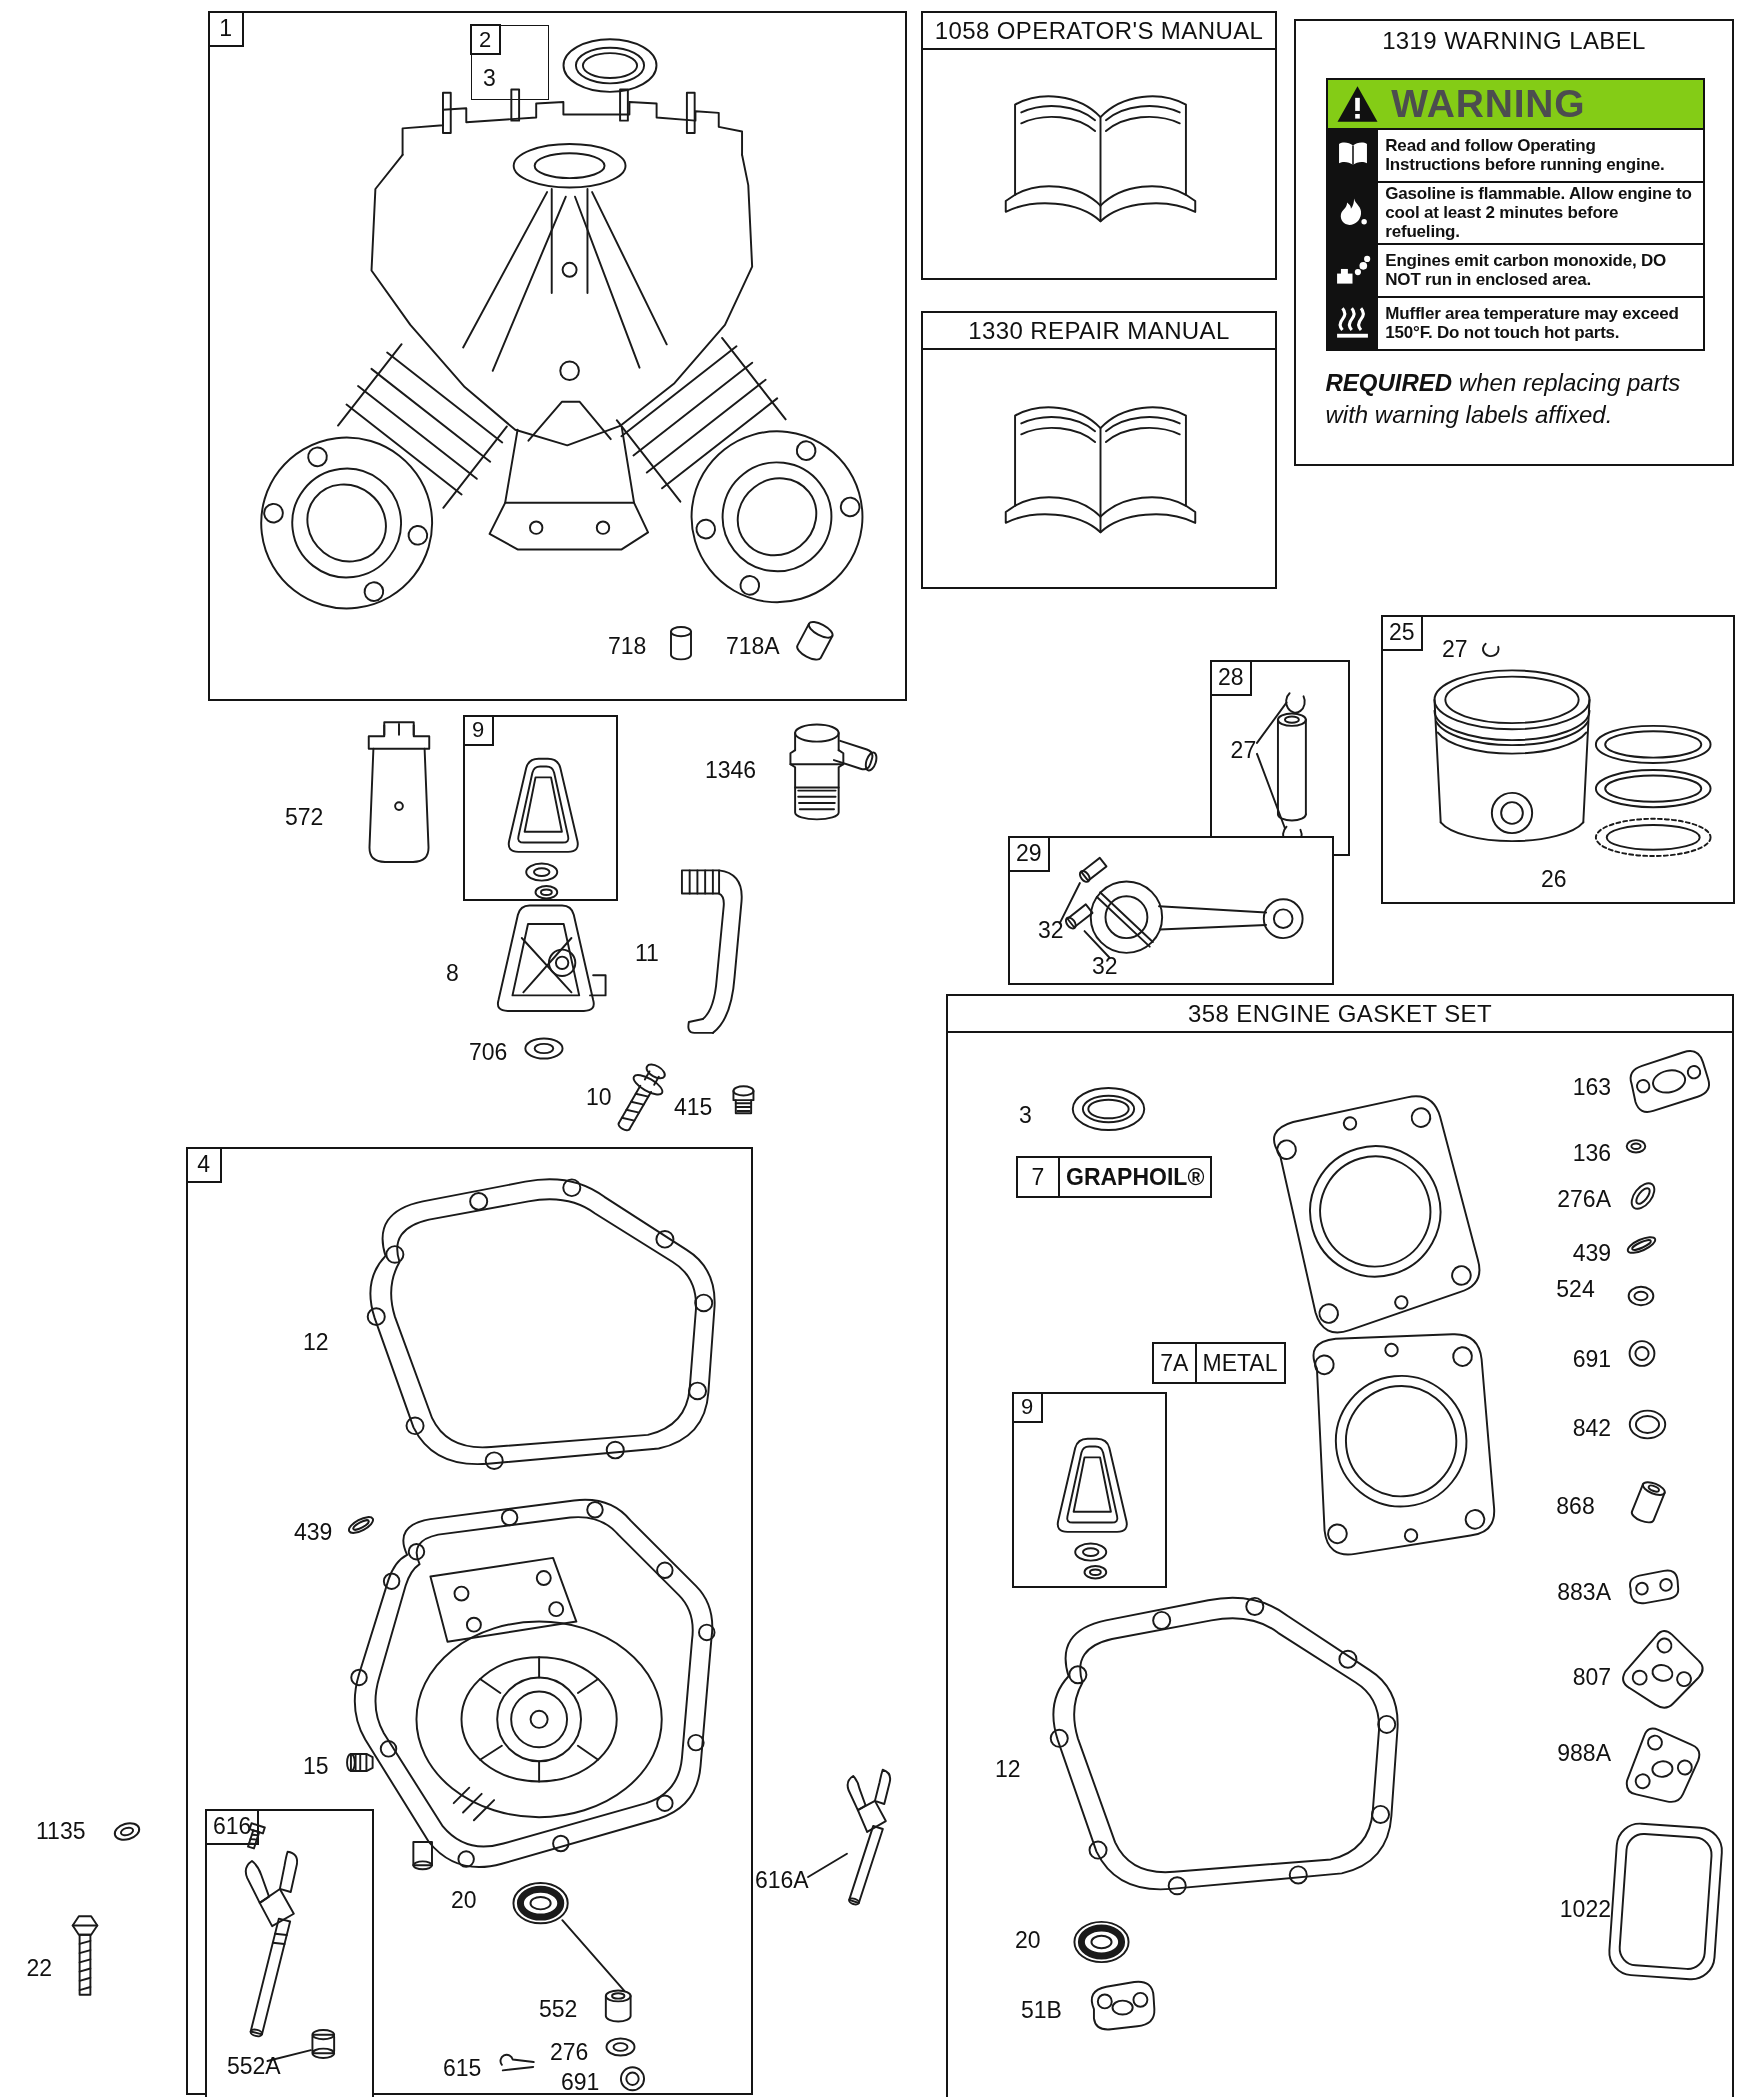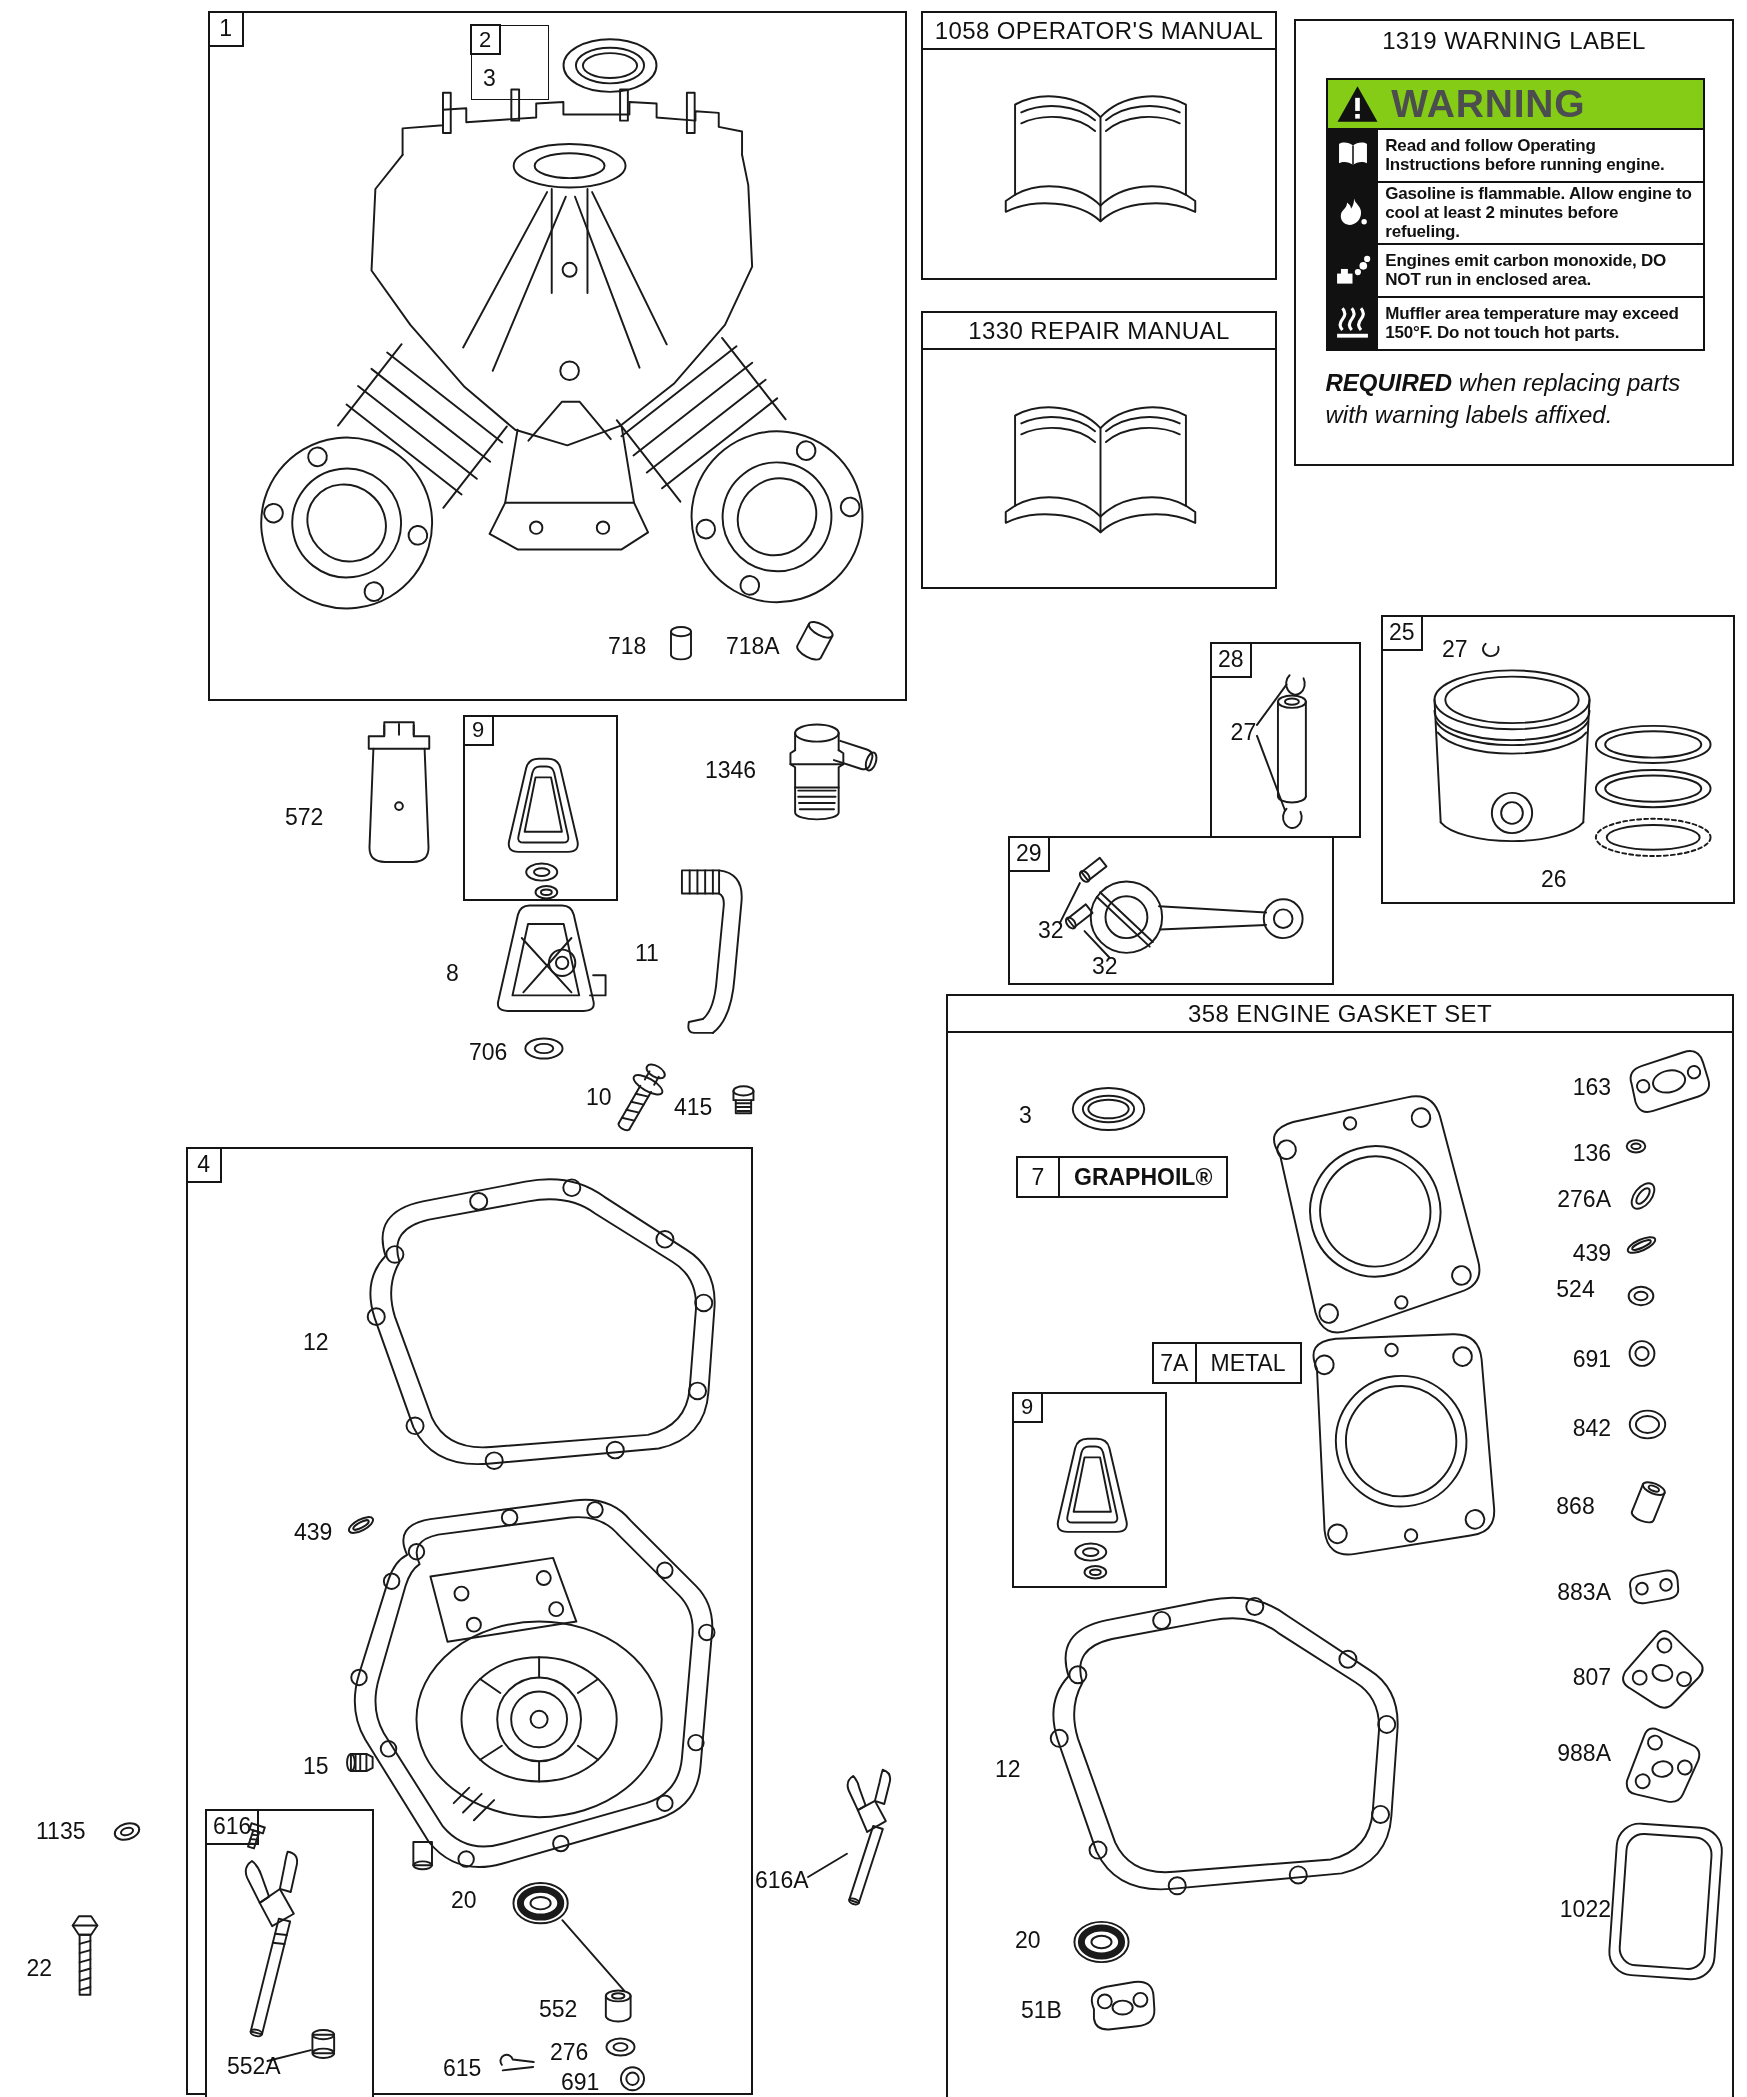--- a/index.html
+++ b/index.html
@@ -19,21 +19,21 @@
   .wl-head{display:flex;align-items:center;gap:11px;background:#84cc16;padding:1.6px 7.8px;border-bottom:2.3px solid #111;flex:0 0 50px}
   .wl-head span{font-size:39px;font-weight:bold;color:#4c4d4f;letter-spacing:0.8px}
   .wl-row{display:flex;border-bottom:2.3px solid #111;flex:1;align-items:stretch}
   .wl-row:last-child{border-bottom:none}
   .wl-ico{flex:0 0 50px;background:#111;display:flex;align-items:center;justify-content:center}
   .wl-txt{flex:1;display:flex;align-items:center;padding:1.6px 7.8px;font-weight:bold;font-size:17px;line-height:1.12;letter-spacing:-0.2px}
   .req{position:absolute;font-size:24px;font-style:italic;line-height:1.35}
   .req b{font-weight:bold}
   .tagbox{position:absolute;display:flex;border:2.3px solid #151515;background:#fff;height:42px;align-items:stretch}
   .tagbox .num{display:flex;align-items:center;justify-content:center;min-width:42px;border-right:2.3px solid #151515;font-size:23px;padding:0 6.2px}
-  .tagbox .name{display:flex;align-items:center;font-size:23px;padding:0 14px}
+  .tagbox .name{display:flex;align-items:center;font-size:23px;padding:0 6px}
   .tagbox .name.bold{font-weight:bold}
 </style>
 </head>
 <body>
 
 <div id="canvas">
 
   <div class="pbox" style="left:208px;top:11px;width:699px;height:690px">
     <div class="corner">1</div>
 
@@ -283,21 +283,21 @@
   </svg>
 
   <div class="lbl" style="left:674px;top:1094px">415</div>
   <svg class="art" style="left:727px;top:1084px" width="36" height="40" viewBox="0 0 46 52">
     <ellipse cx="21" cy="9" rx="13" ry="6"></ellipse>
     <path d="M8,9 L8,21 L34,21 L34,9"></path>
     <path d="M11,25 L31,25 M12,30 L30,30 M13,35 L29,35"></path>
     <path d="M11,21 L11,38 L31,38 L31,21"></path>
   </svg>
 
-  <div class="pbox" style="left:1210px;top:642px;width:151px;height:196px">
+  <div class="pbox" style="left:1210px;top:660px;width:140px;height:196px">
     <div class="corner">28</div>
     <svg class="art" style="left:0;top:0" width="135" height="196" viewBox="0 0 174 252">
       <path d="M100,40 a12,14 0 1 0 18,4"></path>
       <ellipse cx="103" cy="74" rx="18" ry="8"></ellipse>
       <ellipse cx="103" cy="74" rx="9" ry="4"></ellipse>
       <line x1="85" y1="74" x2="85" y2="196"></line>
       <line x1="121" y1="74" x2="121" y2="196"></line>
       <path d="M85,196 a18,8 0 0 0 36,0"></path>
       <path d="M96,212 a12,14 0 1 0 18,4"></path>
       <line x1="58" y1="104" x2="96" y2="52"></line>

